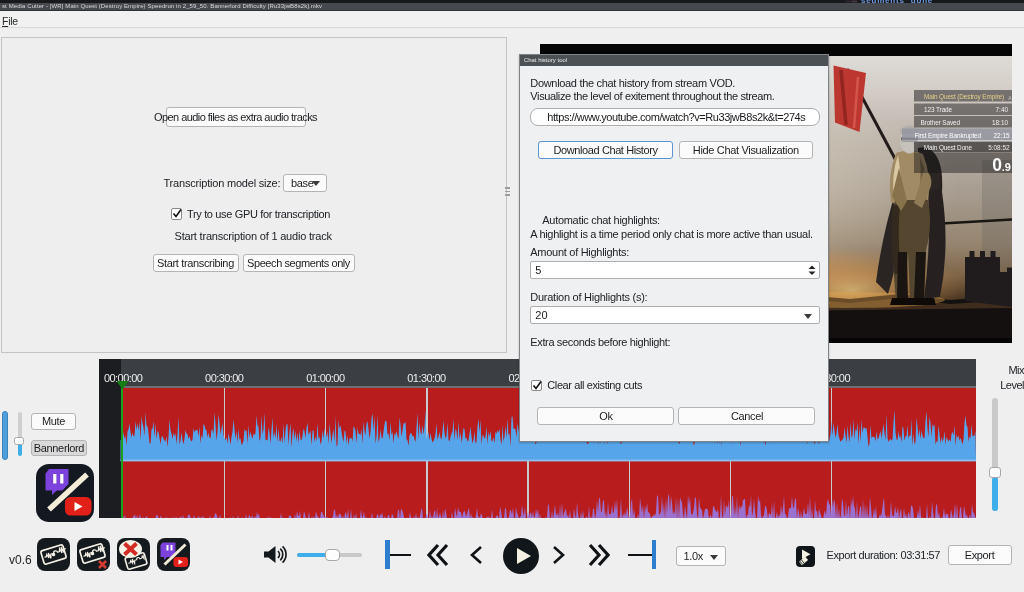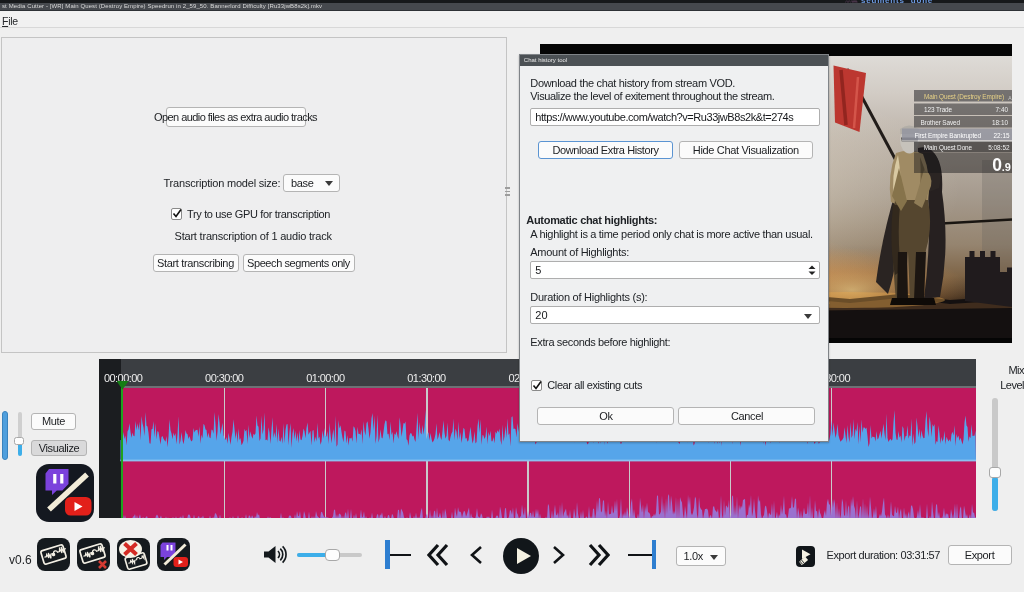--- a/index.html
+++ b/index.html
@@ -24,21 +24,21 @@
 <div class="abs" style="left:1px;top:37px;width:506px;height:316px;background:#eeeeef;border:1px solid #c4c4c4"></div>
 
 <div class="abs" style="left:505px;top:185px;width:5px;height:14px">
   <div style="height:1.5px;background:#9d9d9d;margin:2px 0"></div>
   <div style="height:1.5px;background:#9d9d9d;margin:2px 0"></div>
   <div style="height:1.5px;background:#9d9d9d;margin:2px 0"></div>
 </div>
 
 <div class="btn" style="left:165.5px;top:107px;width:140px;height:20px;letter-spacing:-0.55px">Open audio files as extra audio tracks</div>
 <div class="lbl" style="left:163.5px;top:177px;letter-spacing:-0.2px">Transcription model size:</div>
-<div class="btn" style="left:283px;top:174px;width:57px;height:17.5px;justify-content:flex-start;padding-left:7px">base
+<div class="btn" style="left:283px;top:174px;width:44px;height:17.5px;justify-content:flex-start;padding-left:7px">base
   <svg class="abs" style="right:6px;top:6px" width="8" height="6">
       <polygon points="0,0 8,0 4,5" fill="#3a3a3a"></polygon>
     </svg></div>
 <div class="abs" style="left:170.5px;top:208px;width:11.5px;height:11.5px;background:#fff;border:1px solid #8a8a8a;border-radius:2px">
   <svg class="abs" style="left:0.5px;top:-1px" width="11" height="11">
       <polyline points="1.5,5.5 4,8.5 9,1.5" fill="none" stroke="#111" stroke-width="1.6"></polyline>
     </svg>
   </div>
 <div class="lbl" style="left:187px;top:208px">Try to use GPU for transcription</div>
 <div class="lbl" style="left:174.5px;top:230px;letter-spacing:-0.2px">Start transcription of 1 audio track</div>
@@ -126,21 +126,21 @@
 <text x="1009.5" y="137.5" font-size="6.4" fill="#ffffff" text-anchor="end">22:15</text>
 <line x1="902" y1="141" x2="1012" y2="141" stroke="#ececec" stroke-width="1"></line>
 <text x="972" y="150" font-size="6.4" fill="#f0f0f0" text-anchor="end" letter-spacing="-0.1">Main Quest Done</text>
 <text x="1009.5" y="150" font-size="6.4" fill="#f0f0f0" text-anchor="end">5:08:52</text>
 <text x="1002" y="170.5" font-size="17.5" font-weight="bold" fill="#fbfbfb" text-anchor="end">0</text>
 <text x="1011" y="170.5" font-size="11" font-weight="bold" fill="#fbfbfb" text-anchor="end">.9</text>
 </g>
 </svg>
 </div>
 
-<div class="abs" style="left:98.5px;top:359px;width:877.5px;height:159px;background:#be185d;overflow:hidden">
+<div class="abs" style="left:98.5px;top:359px;width:877.5px;height:159px;background:#b91c1c;overflow:hidden">
 
   <div class="abs" style="left:0;top:0;width:877.5px;height:28px;background:#3b3e42"></div>
   <div class="abs" style="left:0;top:27px;width:877.5px;height:1.5px;background:#6e7175"></div>
 
   <div class="abs" style="left:0;top:0;width:22px;height:159px;background:#1b1d20"></div>
   <div class="lbl" style="left:5.5px;top:13px;color:#ededed;letter-spacing:-0.57px">00:00:00</div>
   <div class="lbl" style="left:106.6px;top:13px;color:#ededed;letter-spacing:-0.57px">00:30:00</div>
   <div class="lbl" style="left:207.7px;top:13px;color:#ededed;letter-spacing:-0.57px">01:00:00</div>
   <div class="lbl" style="left:308.8px;top:13px;color:#ededed;letter-spacing:-0.57px">01:30:00</div>
   <div class="lbl" style="left:409.9px;top:13px;color:#ededed;letter-spacing:-0.57px">02:00:00</div>
@@ -172,21 +172,21 @@
 <div class="abs" style="left:992.3px;top:398px;width:5.5px;height:113px;background:#c9c9c9;border-radius:3px"></div>
 <div class="abs" style="left:992.3px;top:477px;width:5.5px;height:34px;background:#3daee9;border-radius:3px"></div>
 <div class="abs" style="left:988.5px;top:467px;width:12.5px;height:10.5px;background:#fdfdfd;border:1px solid #a8a8a8;border-radius:3px"></div>
 
 <div class="abs" style="left:1.5px;top:410.5px;width:6px;height:49px;background:#4f9fdd;border:1px solid #3a83bd;border-radius:3px"></div>
 <div class="abs" style="left:18.3px;top:412px;width:3.6px;height:33px;background:#cfcfcf;border-radius:2px"></div>
 <div class="abs" style="left:18.3px;top:443px;width:3.6px;height:13px;background:#3daee9;border-radius:2px"></div>
 <div class="abs" style="left:14.2px;top:436.5px;width:10px;height:8.5px;background:#fdfdfd;border:1px solid #a8a8a8;border-radius:2.5px"></div>
 
 <div class="btn" style="left:31px;top:412.5px;width:45px;height:17.5px">Mute</div>
-<div class="btn" style="left:31px;top:439.5px;width:56px;height:16.5px;background:#d9d9da">Visualize</div>
+<div class="btn" style="left:31px;top:439.5px;width:56px;height:16.5px;background:#d9d9da">Bannerlord</div>
 
 <div class="abs" style="left:35.5px;top:463.5px;width:58px;height:58px;background:#141820;border-radius:13px">
 <svg width="58" height="58" style="position:absolute;left:0;top:0">
  <path d="M13,5 L9.5,9.5 V26.5 h6.5 v4.5 l4.8,-4.5 h5.5 l6.2,-6.5 V5 Z" fill="#7b42dc"></path>
  <rect x="17.2" y="10" width="3.2" height="9.5" fill="#fff"></rect>
  <rect x="24.2" y="10" width="3.2" height="9.5" fill="#fff"></rect>
  <line x1="13" y1="45.5" x2="51" y2="10.5" stroke="#f2ecd9" stroke-width="5.5"></line>
  <rect x="29" y="33" width="26.5" height="18.5" rx="5.5" fill="#e2201a"></rect>
  <polygon points="38.5,38 38.5,47 46.5,42.5" fill="#fff"></polygon>
 </svg>
@@ -276,24 +276,24 @@
     </svg></div>
 <div class="lbl" style="left:826.5px;top:549px;letter-spacing:-0.4px">Export duration: 03:31:57</div>
 <div class="btn" style="left:947.5px;top:544.5px;width:64px;height:20px">Export</div>
 
 <div class="abs" style="left:519.3px;top:54px;width:310px;height:388px;background:#eff0f1;border:1px solid #808488;box-shadow:0 1px 2px rgba(0,0,0,0.25)">
   <div class="abs" style="left:0;top:0;width:100%;height:10.5px;background:#4c5155">
     <div class="abs" style="left:3.5px;top:2px;font-size:6px;color:#e8e8e8">Chat history tool</div>
   </div>
   <div class="lbl" style="left:10px;top:22px;letter-spacing:-0.32px">Download the chat history from stream VOD.</div>
   <div class="lbl" style="left:10px;top:34.5px;letter-spacing:-0.37px">Visualize the level of exitement throughout the stream.</div>
-  <div class="abs" style="left:10px;top:53px;width:290px;height:18px;background:#fff;border:1px solid #aeaeae;border-radius:2px;font-size:11px;letter-spacing:-0.44px;line-height:16.5px;padding-left:4px;color:#17191c;white-space:nowrap;overflow:hidden">https://www.youtube.com/watch?v=Ru33jwB8s2k&amp;t=274s</div>
-  <div class="btn" style="left:17.5px;top:85.5px;width:135.5px;height:18px;border:1.4px solid #5b94d2;letter-spacing:-0.4px">Download Extra History</div>
+  <div class="abs" style="left:10px;top:53px;width:290px;height:18px;background:#fff;border:1px solid #aeaeae;border-radius:8px;font-size:11px;letter-spacing:-0.44px;line-height:16.5px;padding-left:16px;color:#17191c;white-space:nowrap;overflow:hidden">https://www.youtube.com/watch?v=Ru33jwB8s2k&amp;t=274s</div>
+  <div class="btn" style="left:17.5px;top:85.5px;width:135.5px;height:18px;border:1.4px solid #5b94d2;letter-spacing:-0.4px">Download Chat History</div>
   <div class="btn" style="left:158.5px;top:85.5px;width:134px;height:18px;letter-spacing:-0.33px">Hide Chat Visualization</div>
-  <div class="lbl" style="left:6px;top:158.5px;font-weight:bold;letter-spacing:-0.3px">Automatic chat highlights:</div>
+  <div class="lbl" style="left:22px;top:158.5px;font-weight:normal;letter-spacing:-0.3px">Automatic chat highlights:</div>
   <div class="lbl" style="left:10px;top:172.5px;letter-spacing:-0.32px">A highlight is a time period only chat is more active than usual.</div>
   <div class="lbl" style="left:10px;top:191px;letter-spacing:-0.28px">Amount of Highlights:</div>
   <div class="abs" style="left:10px;top:205.5px;width:290px;height:18px;background:#fff;border:1px solid #aeaeae;border-radius:2px;font-size:11px;line-height:16.5px;padding-left:4px;color:#17191c">5
     <svg class="abs" style="right:3px;top:3px" width="8" height="11">
         <polygon points="0.5,4 7.5,4 4,0.5" fill="#222"></polygon>
         <polygon points="0.5,6.5 7.5,6.5 4,10" fill="#222"></polygon>
       </svg>
   </div>
   <div class="lbl" style="left:10px;top:236px;letter-spacing:-0.26px">Duration of Highlights (s):</div>
   <div class="abs" style="left:10px;top:251px;width:290px;height:17.5px;background:#fff;border:1px solid #aeaeae;border-radius:2px;font-size:11px;line-height:16px;padding-left:4px;color:#17191c">20

